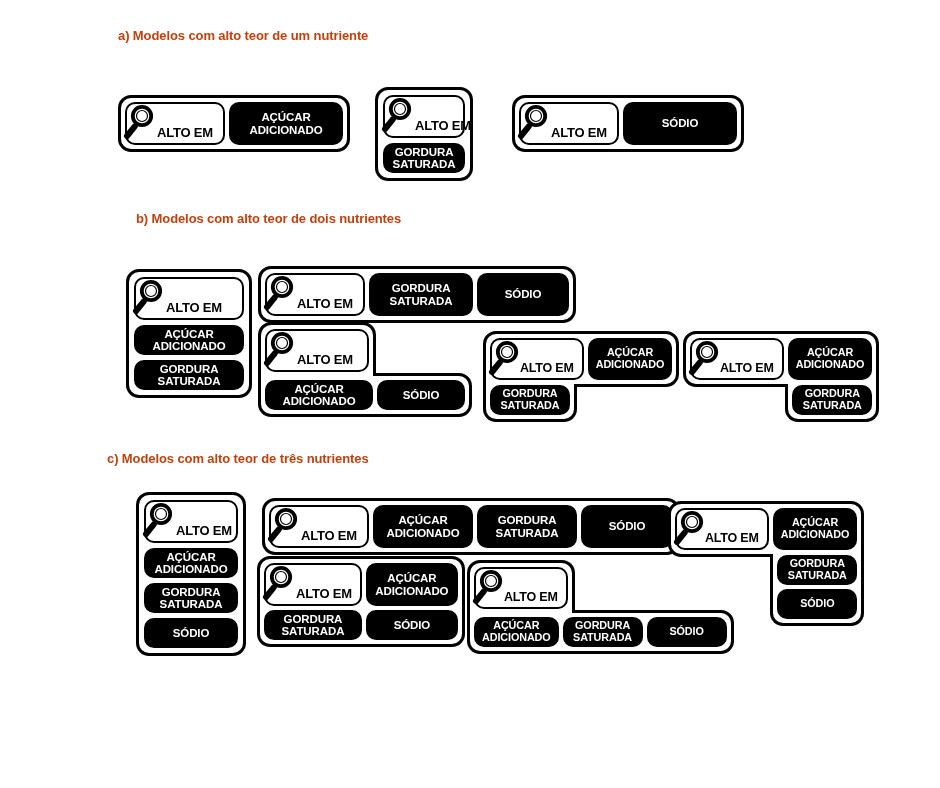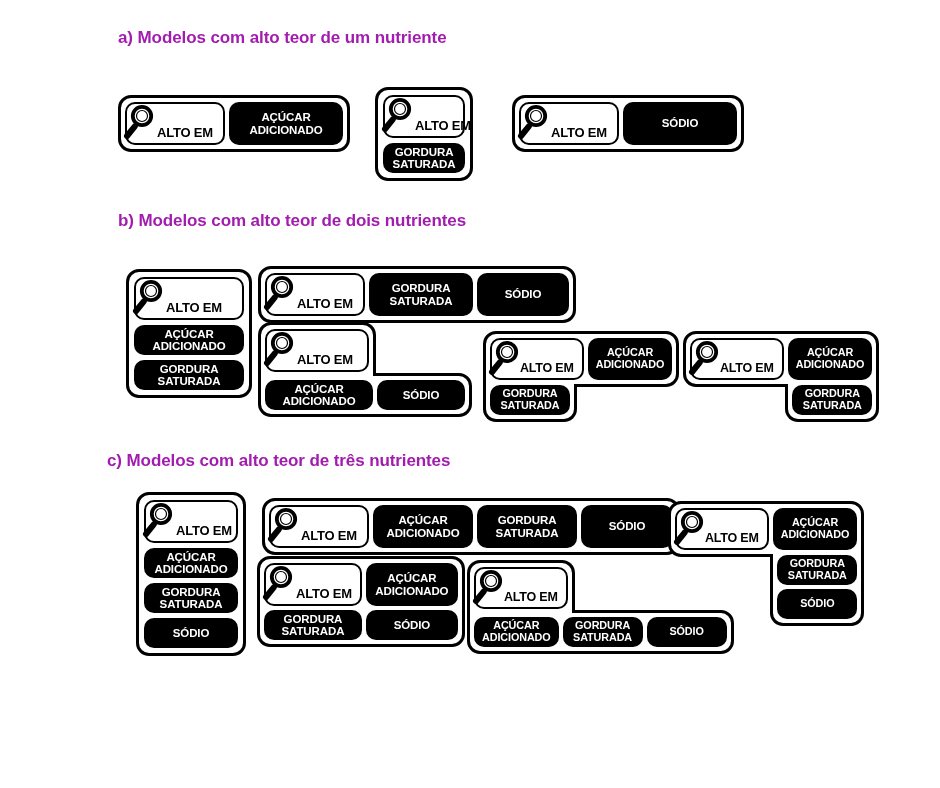--- a/index.html
+++ b/index.html
@@ -1,18 +1,18 @@
 <!DOCTYPE html>
 <html><head>
 <meta charset="utf-8">
 <style>
   *{margin:0;padding:0;box-sizing:border-box}
   html,body{width:940px;height:788px}
   body{background:#ffffff;font-family:"Liberation Sans",sans-serif;position:relative;overflow:hidden;color:#000}
-  .heading{position:absolute;font-size:17px;font-weight:bold;color:#a21caf;letter-spacing:-0.1px;white-space:nowrap}
+  .heading{position:absolute;font-size:13px;font-weight:bold;color:#c2410c;letter-spacing:-0.1px;white-space:nowrap}
   .seal{position:absolute}
   .frame,.step-top,.step-bottom,.wtop,.wbot{background:#fff;border:3px solid #000;padding:4px;display:flex;gap:4px;align-items:stretch;width:fit-content}
   .frame{border-radius:13px}
   .col{flex-direction:column}
   .v{padding:5px;gap:5px}
   
   .step-top{border-bottom:none;border-radius:13px 13px 0 0;position:relative;z-index:1}
   .step-bottom{border-radius:0 13px 13px 13px;margin-top:-3px;position:relative;z-index:0}
   
   .wtop{border-radius:13px 13px 13px 0;position:relative;z-index:0}
@@ -78,21 +78,21 @@
           <circle cx="21" cy="14" r="5.5" fill="none" stroke="#000" stroke-width="1.2"></circle>
         </svg>
       <span>ALTO EM</span>
     </div>
     <div class="badge w114">
       <span>SÓDIO</span>
     </div>
   </div>
 </div>
 
-<div class="heading" style="left:118px;top:211px">b) Modelos com alto teor de dois nutrientes</div>
+<div class="heading" style="left:136px;top:211px">b) Modelos com alto teor de dois nutrientes</div>
 
 <div class="seal" style="left:126px;top:269px">
   <div class="frame col v" style="width:126px">
     <div class="lupa">
       <svg class="mag" viewBox="0 0 36 40">
           <line x1="6" y1="34" x2="13.8" y2="24.4" stroke="#000" stroke-width="6" stroke-linecap="round"></line>
           <circle cx="21" cy="14" r="9.2" fill="#fff" stroke="#000" stroke-width="3.8"></circle>
           <circle cx="21" cy="14" r="5.5" fill="none" stroke="#000" stroke-width="1.2"></circle>
         </svg>
       <span>ALTO EM</span>

